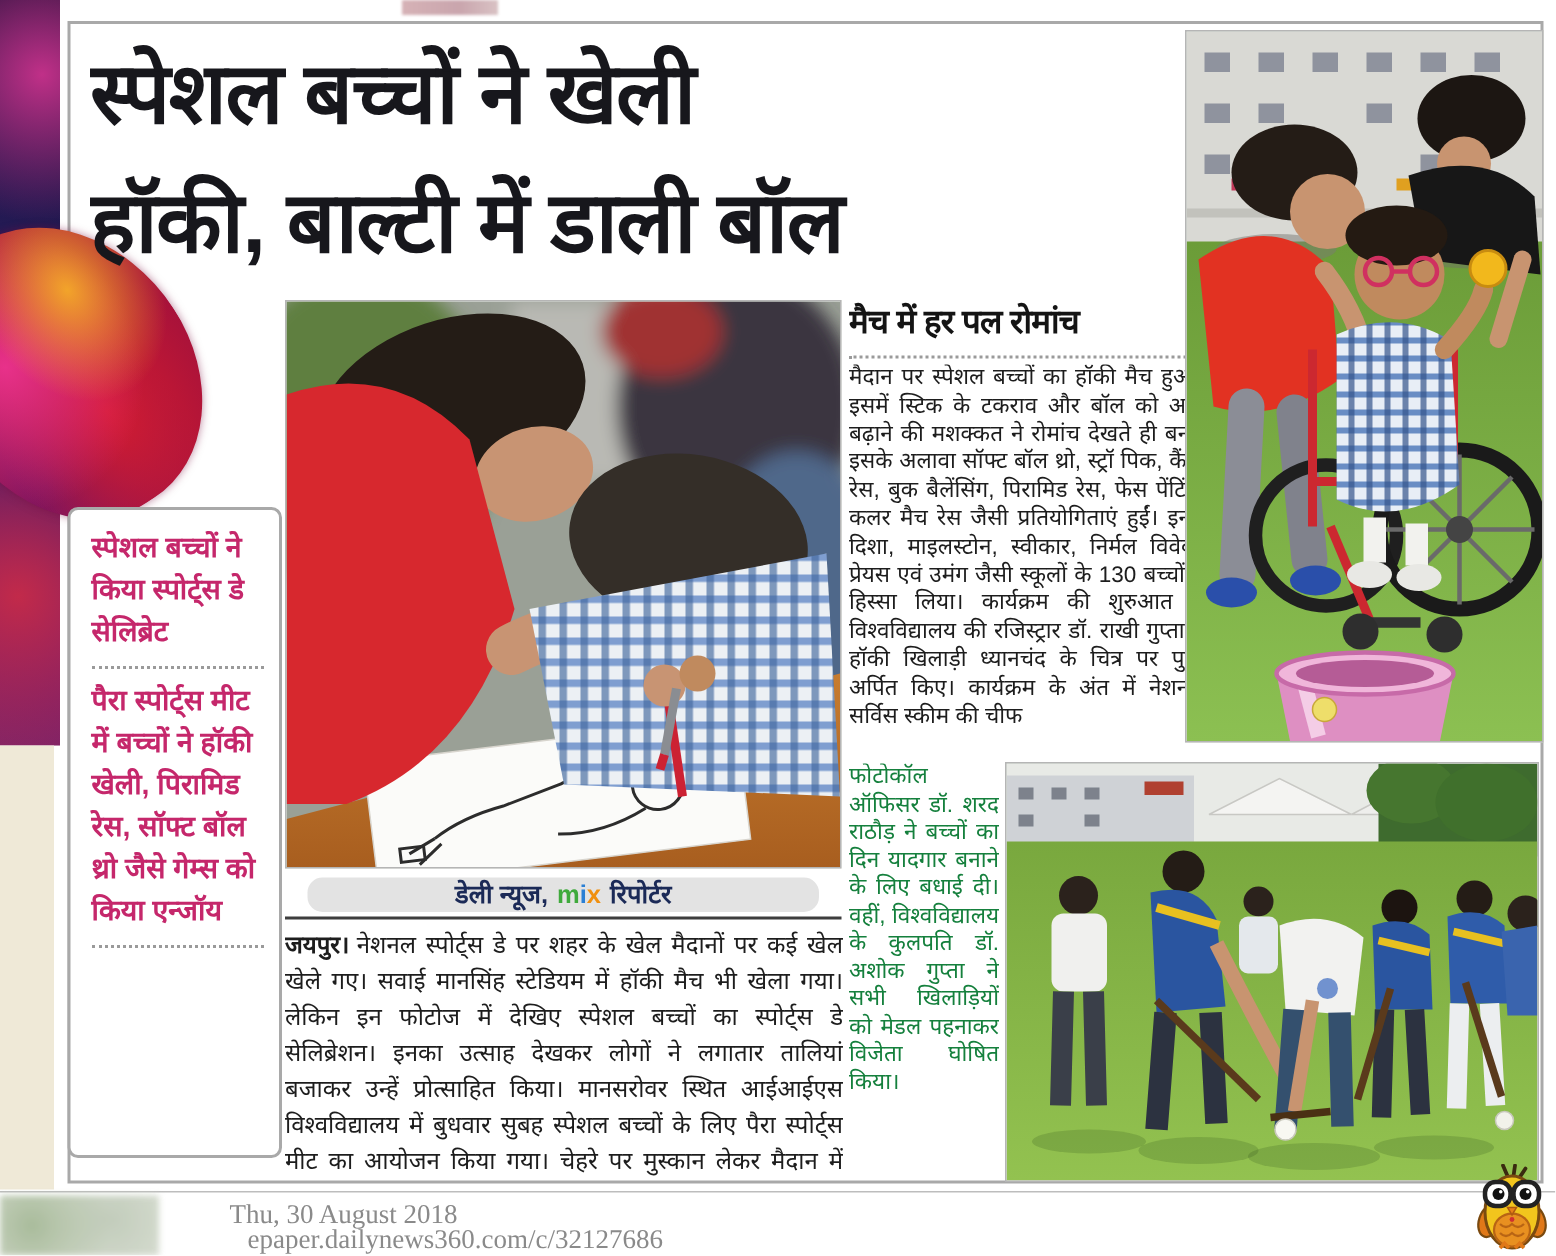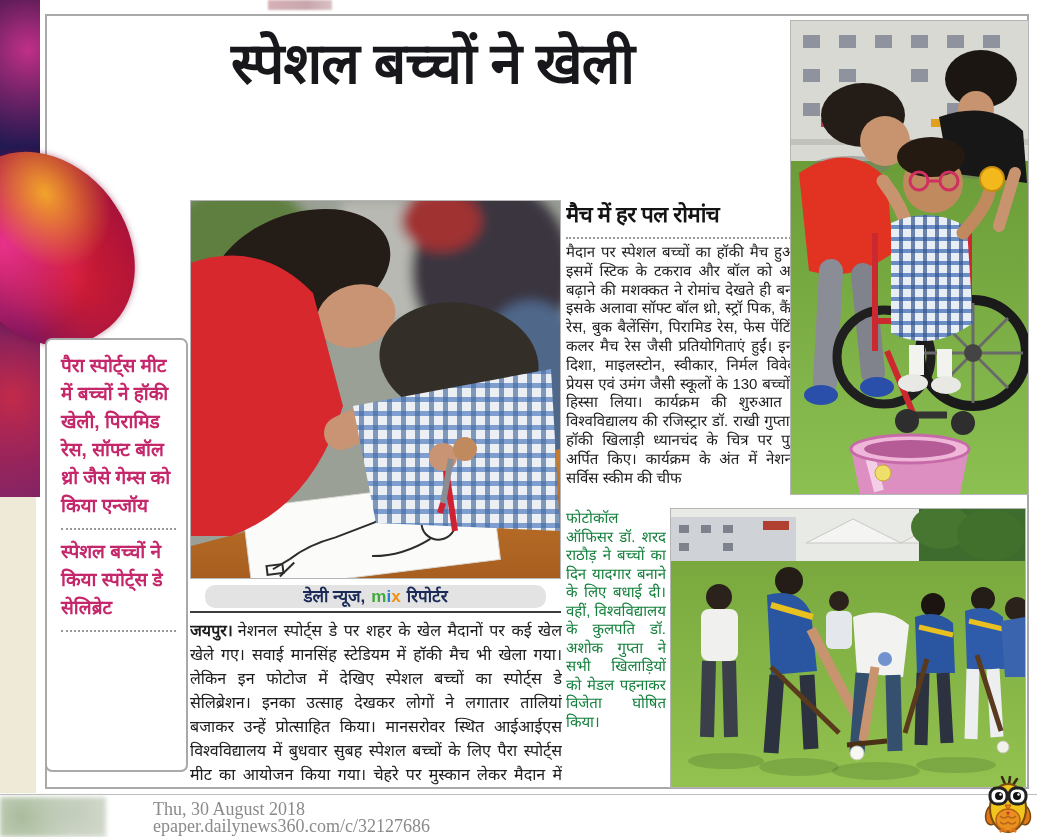--- a/index.html
+++ b/index.html
@@ -40,21 +40,21 @@
   
   .card {
     left:45px; top:14px; width:984px; height:775px;
     background:#ffffff; border:2px solid #a9a9a9;
   }
 
   
   .headline {
     left:60px; top:20px; width:745px; height:178px; overflow:hidden;
     color:#17171c; font-weight:700; font-size:57px; line-height:86px;
-    text-align:center; letter-spacing:-1px;
+    letter-spacing:-1px;
   }
 
   
   .sidebox {
     left:45px; top:338px; width:143px; height:434px;
     background:#ffffff; border:2px solid #a9a9a9; border-radius:7px;
     padding:12px 10px 8px 14px; overflow:hidden;
   }
   .sideitem {
     color:#c5276b; font-weight:700; font-size:19px; line-height:28px;
@@ -112,43 +112,44 @@
       radial-gradient(circle at 70% 40%, #b8c4b0 0%, rgba(184,196,176,0) 55%),
       #cfd6c8;
   }
   .footer-date, .footer-url {
     left:105px; color:#8a8a8a; font-size:18px;
     font-family:Liberation Serif, serif;
     white-space:nowrap;
     padding-left:48px;
   }
   .footer-date { top:799px; }
-  .footer-url  { top:816px; }
+  .footer-url  { top:816px;margin-left:12px; }
   .owl { left:983px; top:776px; width:50px; height:58px; }
 </style>
 </head>
 <body>
 
 <div class="canvas">
 
   <div class="abs strip-navy"></div>
   <div class="abs strip-beige"></div>
   <div class="abs top-sliver"></div>
 
   <div class="abs card"></div>
 
   <div class="abs strip-fabric"></div>
 
   <div class="abs headline">
     <div>स्पेशल बच्चों ने खेली</div>
+    <div>हॉकी, बाल्टी में डाली बॉल</div>
   </div>
 
   <div class="abs sidebox">
+    <div class="sideitem">स्पेशल बच्चों ने किया स्पोर्ट्स डे सेलिब्रेट</div>
     <div class="sideitem">पैरा स्पोर्ट्स मीट में बच्चों ने हॉकी खेली, पिरामिड रेस, सॉफ्ट बॉल थ्रो जैसे गेम्स को किया एन्जॉय</div>
-    <div class="sideitem">स्पेशल बच्चों ने किया स्पोर्ट्स डे सेलिब्रेट</div>
   </div>
 
   <div class="abs photo photo-main">
     <svg width="369" height="377" viewBox="0 0 369 377">
       <defs>
         <linearGradient id="deskg" x1="0" y1="0" x2="0" y2="1">
           <stop offset="0" stop-color="#c77c2f"></stop>
             <stop offset="1" stop-color="#a85e1f"></stop>
         </linearGradient>
         <pattern id="check1" width="14" height="14" patternUnits="userSpaceOnUse">

